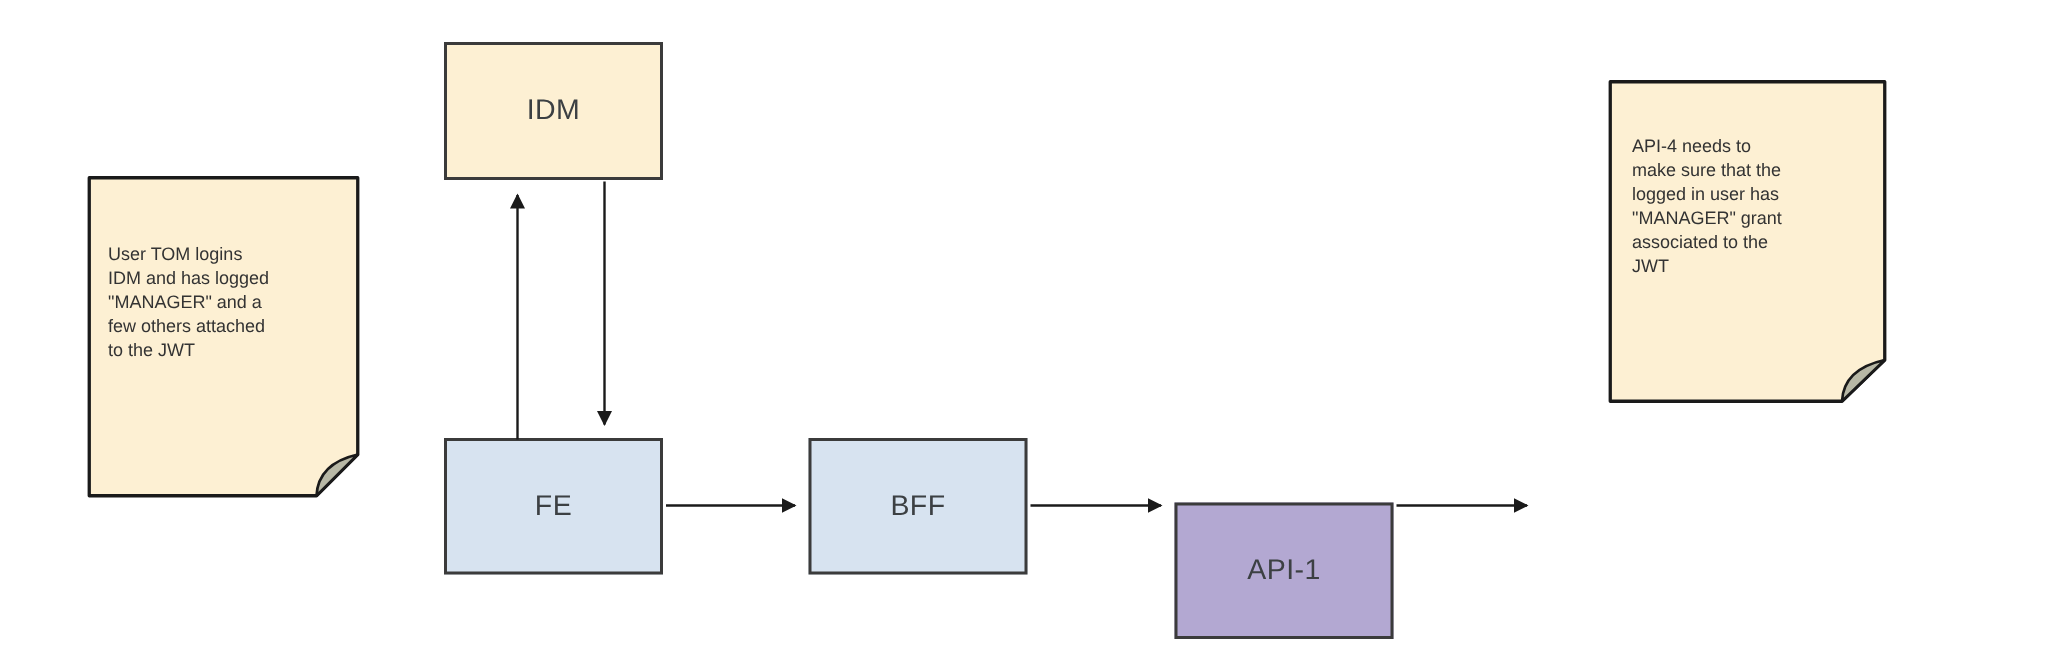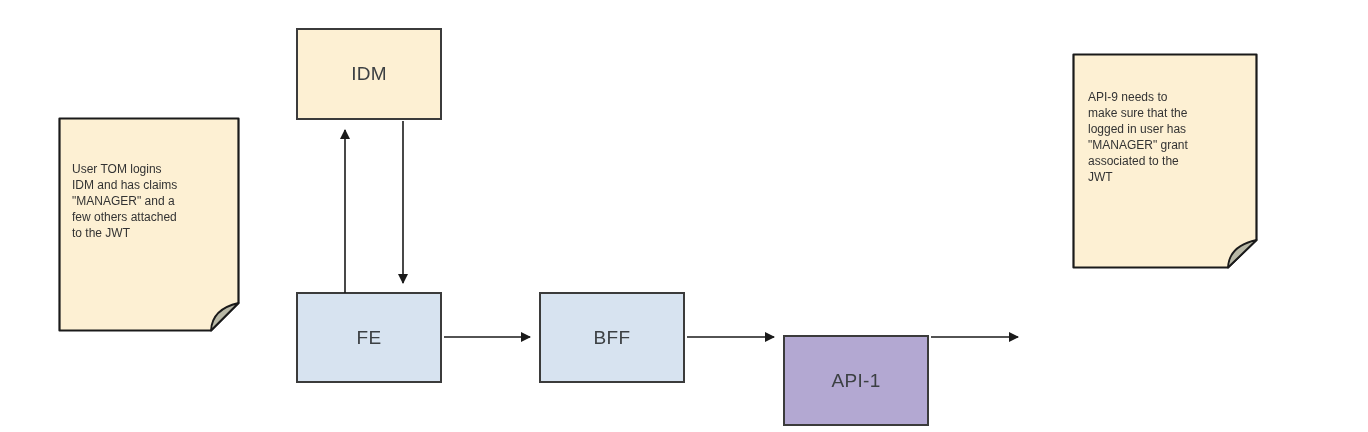--- a/index.html
+++ b/index.html
@@ -52,32 +52,32 @@
 <body>
 
 <div class="canvas">
 
   <div class="note" style="left:58px; top:117px; width:182px; height:215px;">
     <svg width="182" height="215" viewBox="0 0 182 215">
       <path d="M1.5,1.5 H180.5 V186 L153,213.5 H1.5 Z" fill="var(--note_yellow)" stroke="var(--arrow_black)" stroke-width="2.2" stroke-linejoin="round"></path>
       <path d="M153,213.5 L180.5,186 Q154,192 153,213.5 Z" fill="var(--fold_gray)" stroke="var(--arrow_black)" stroke-width="1.8" stroke-linejoin="round"></path>
     </svg>
     <div class="note-text" style="left:14px; top:44px;">User TOM logins
-IDM and has claims
+IDM and has logged
 "MANAGER" and a
 few others attached
 to the JWT</div>
   </div>
 
   <div class="note" style="left:1072px; top:53px; width:186px; height:216px;">
     <svg width="186" height="216" viewBox="0 0 186 216">
       <path d="M1.5,1.5 H184.5 V187 L156,214.5 H1.5 Z" fill="var(--note_yellow)" stroke="var(--arrow_black)" stroke-width="2.2" stroke-linejoin="round"></path>
       <path d="M156,214.5 L184.5,187 Q157,193 156,214.5 Z" fill="var(--fold_gray)" stroke="var(--arrow_black)" stroke-width="1.8" stroke-linejoin="round"></path>
     </svg>
-    <div class="note-text" style="left:16px; top:36px;">API-9 needs to
+    <div class="note-text" style="left:16px; top:36px;">API-4 needs to
 make sure that the
 logged in user has
 "MANAGER" grant
 associated to the
 JWT</div>
   </div>
 
   <div class="node yellow" style="left:296px; top:28px;  width:146px; height:92px;">
     <span>IDM</span>
   </div>

